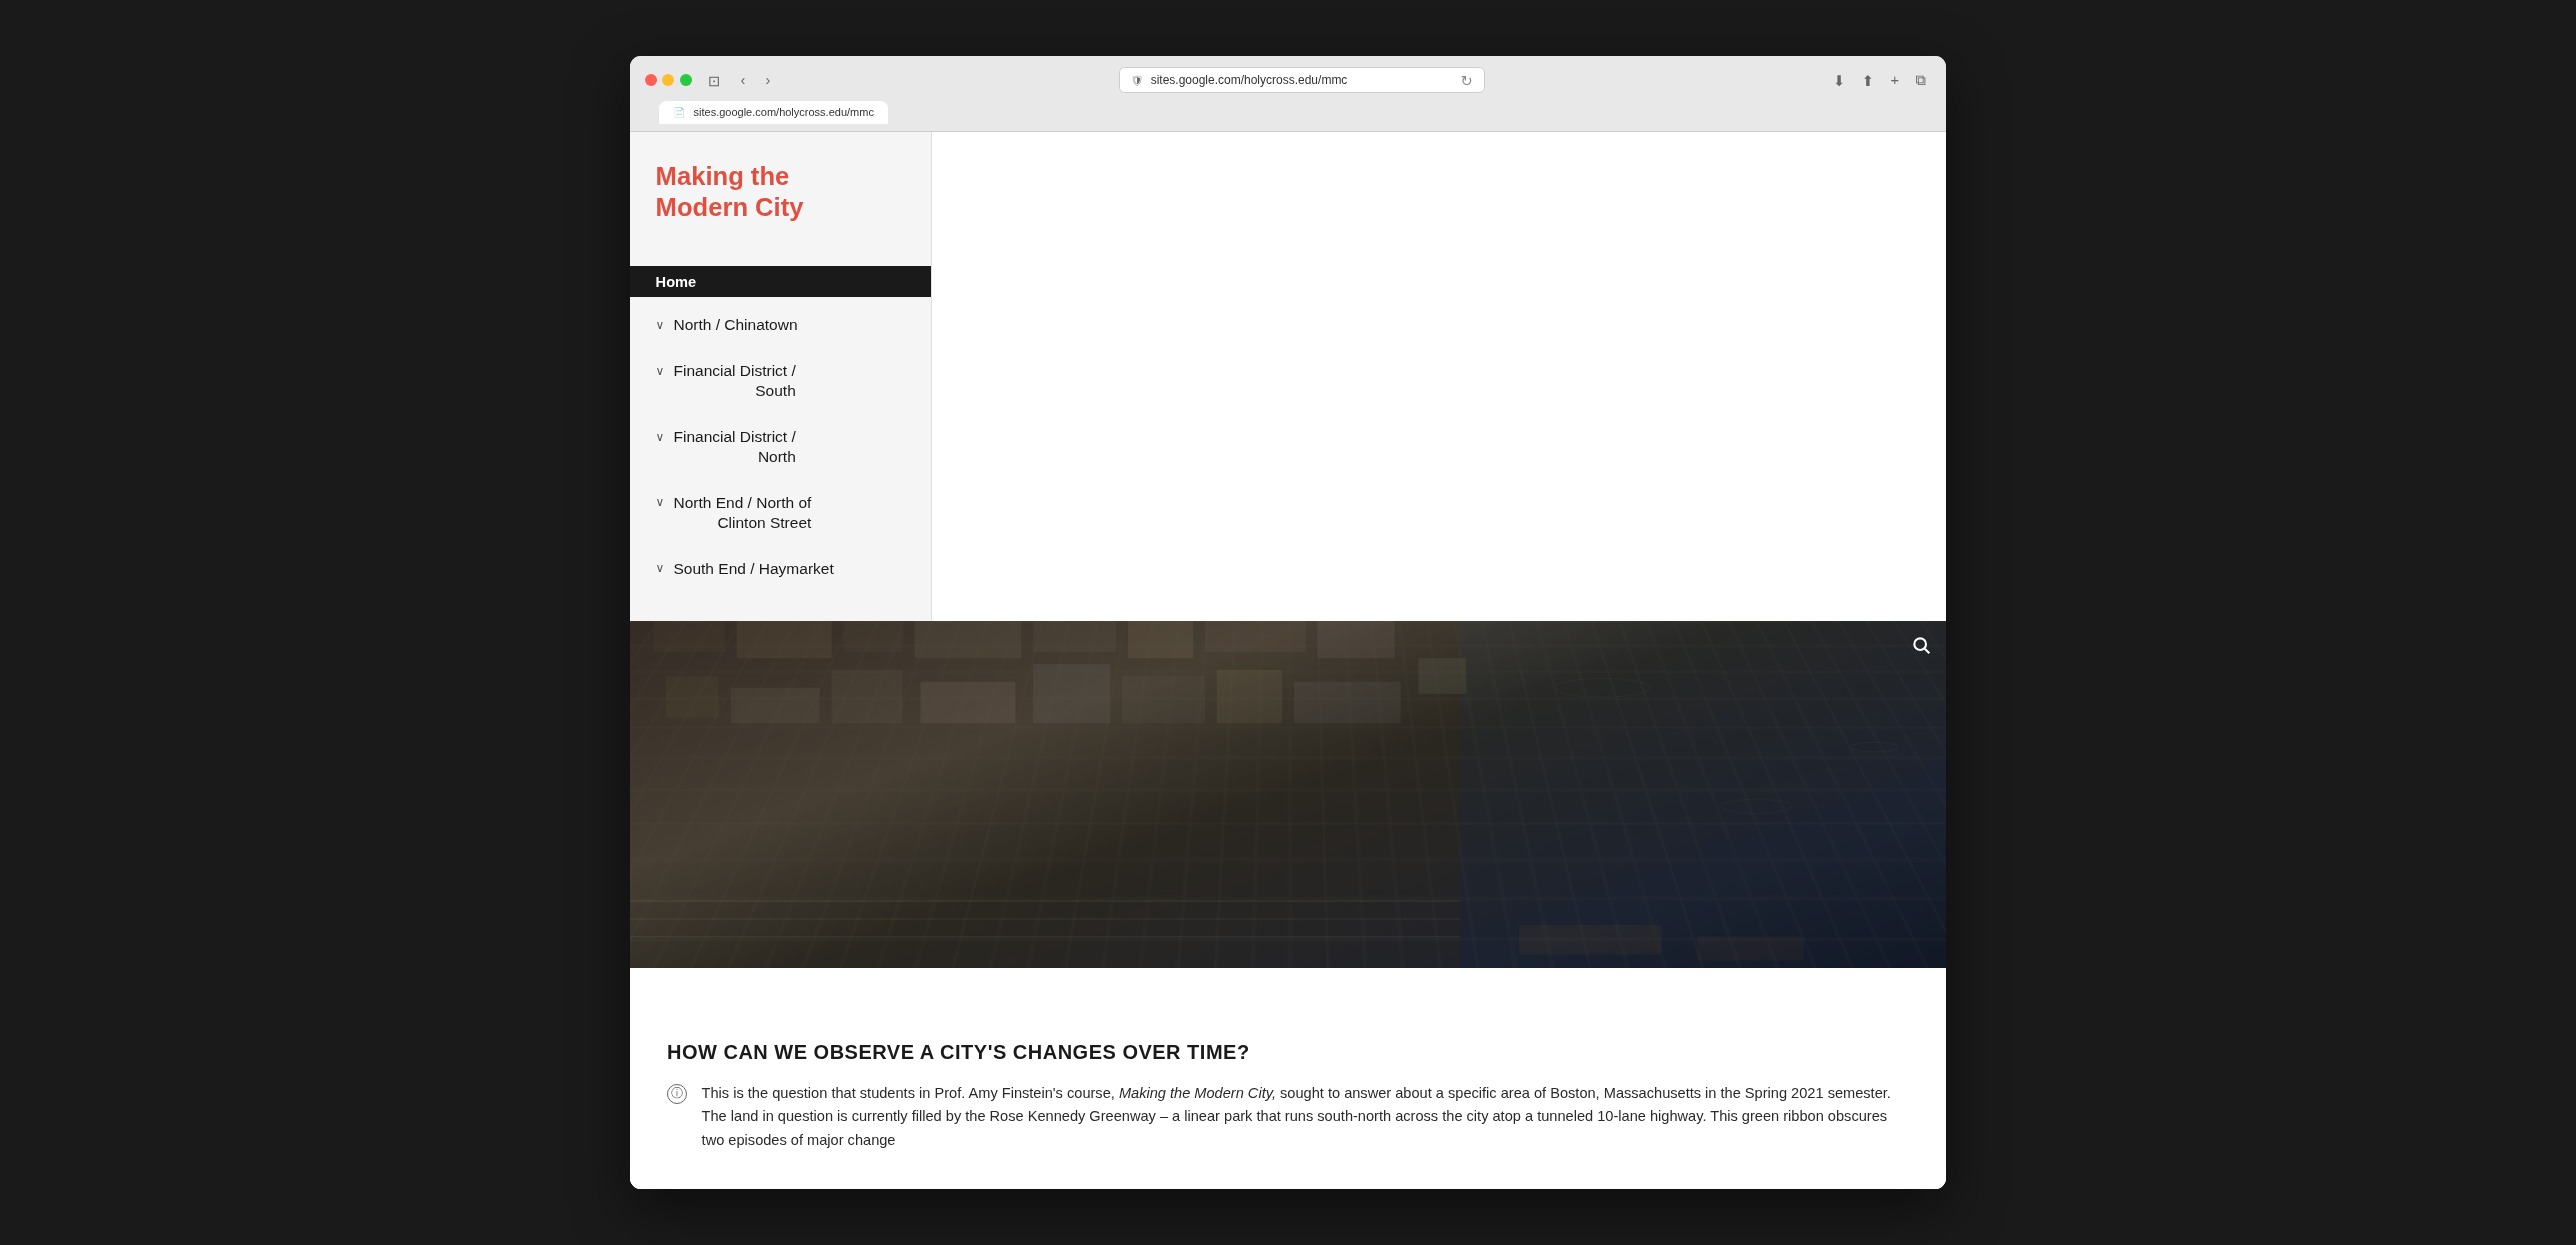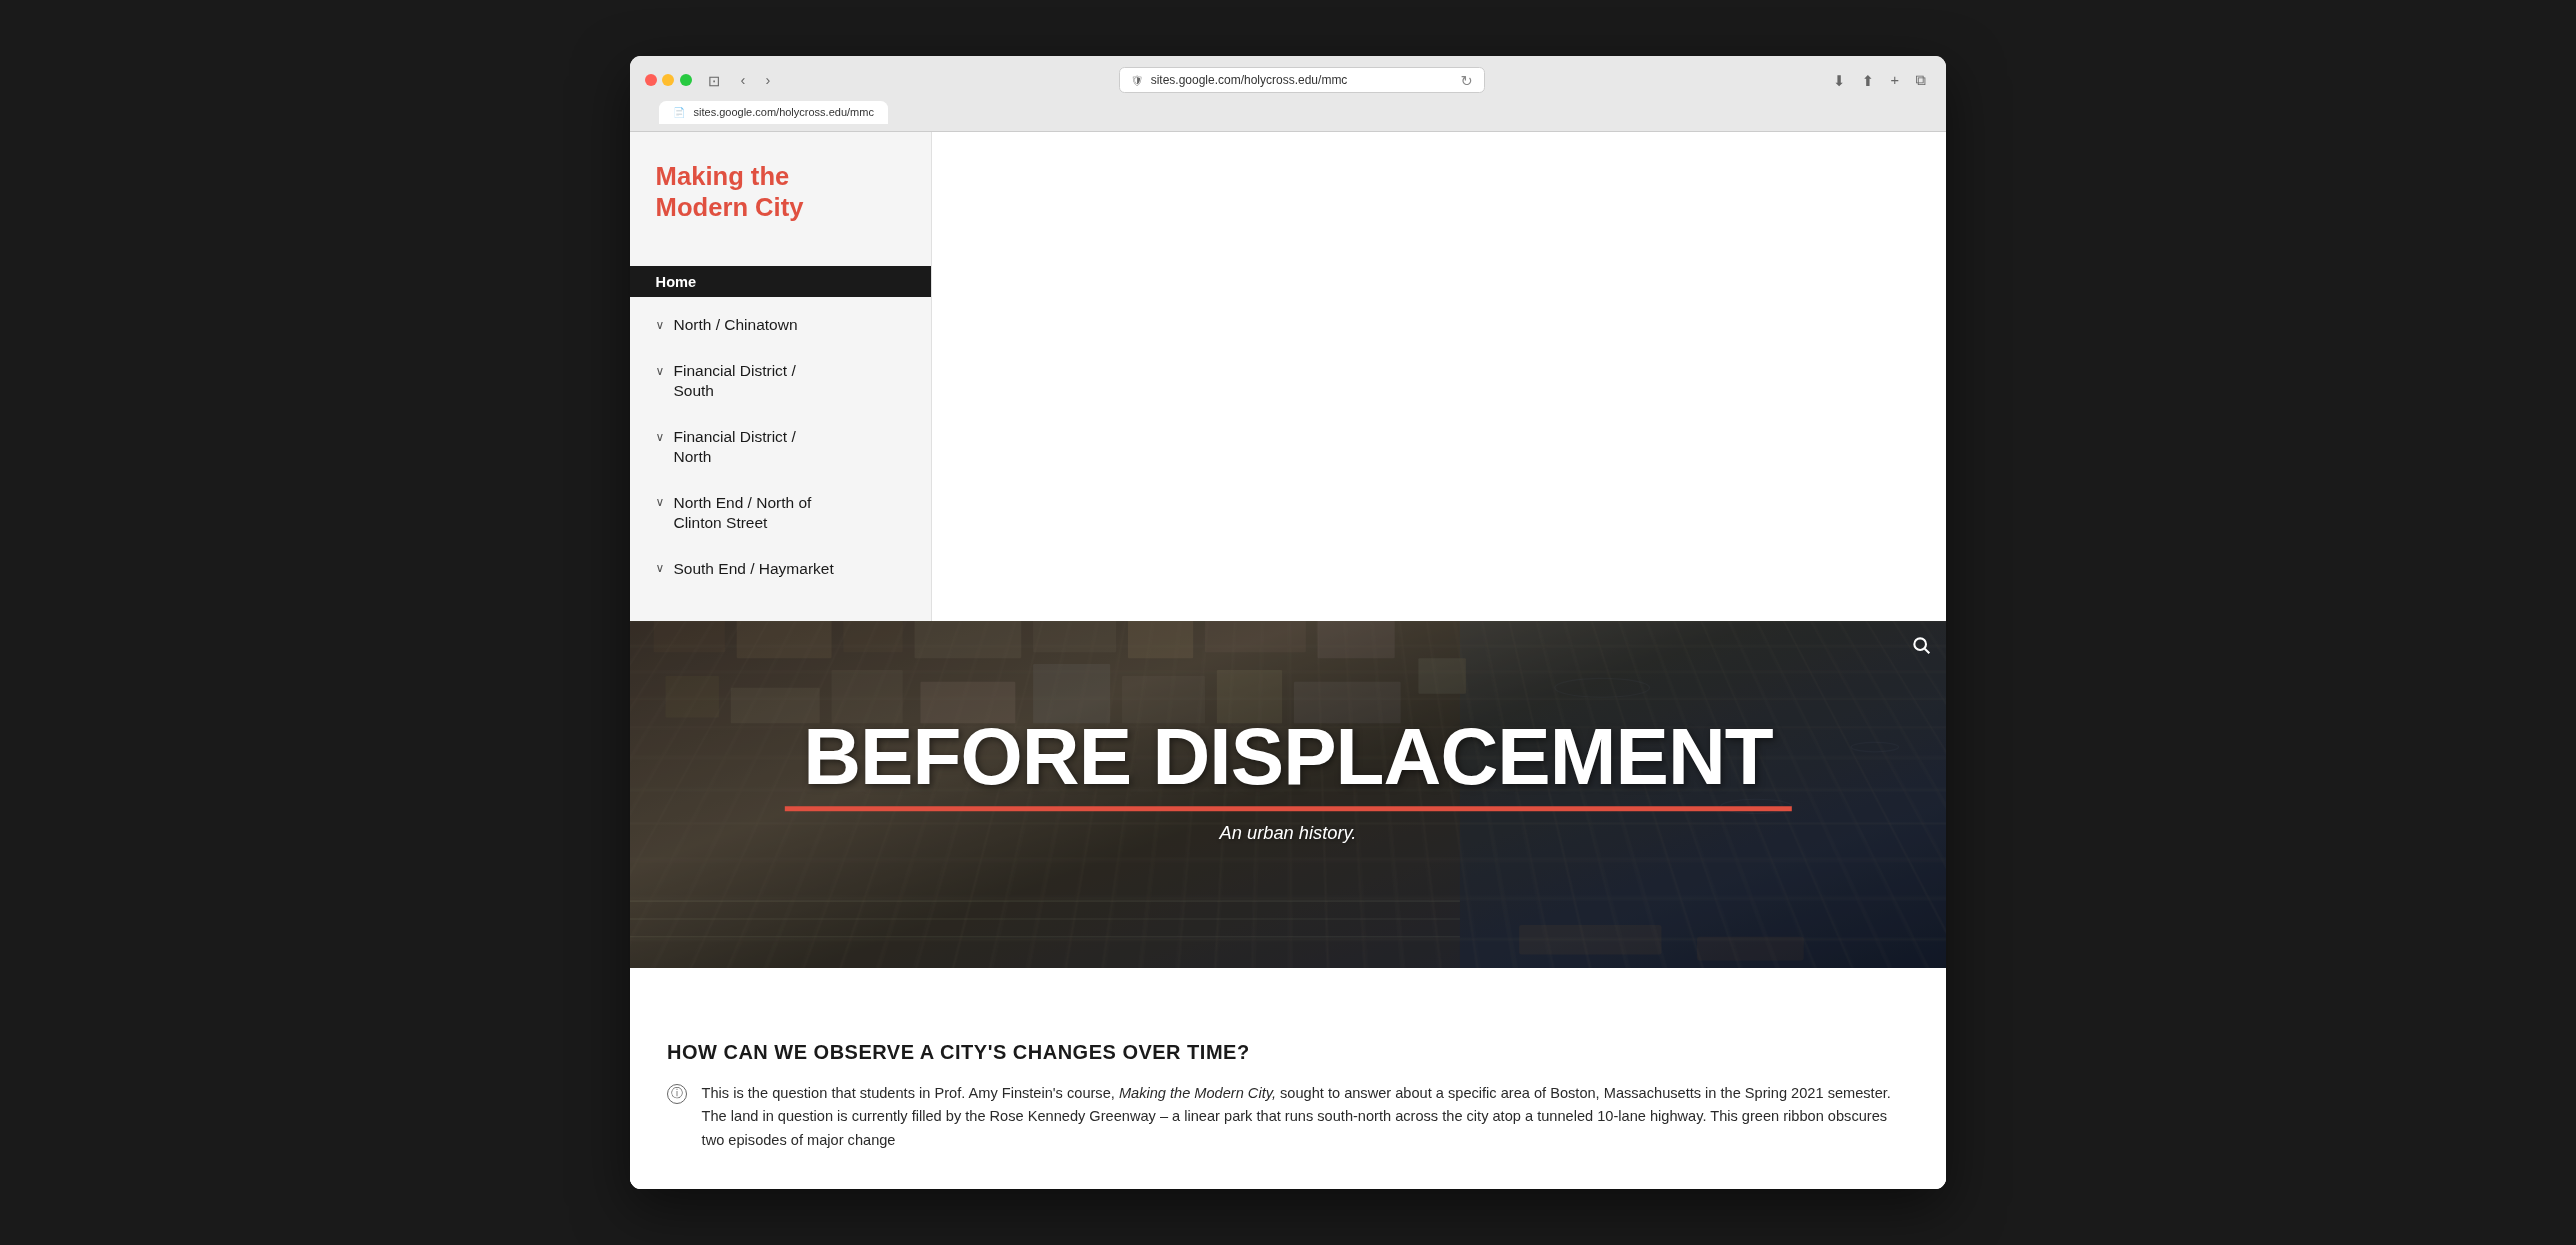--- a/index.html
+++ b/index.html
@@ -153,20 +153,21 @@
 
     .nav-item {
       display: flex;
       align-items: flex-start;
       gap: 9.1px;
       padding: 12.8px 0;
       border-bottom: none;
       cursor: pointer;
       font-size: 15.5px;
       color: #1a1a1a;
+      text-align: right;
     }
 
     .nav-item.active {
       background: #1a1a1a;
       color: white;
       padding: 7.3px 12.8px;
       margin: 0 -25.6px;
       padding-left: 25.6px;
       margin-bottom: 3.7px;
     }
@@ -445,25 +446,20 @@
 
         <div class="city-grid"></div>
 
         <div class="search-icon-hero">
           <svg width="20" height="20" viewBox="0 0 24 24" fill="none" stroke="white" stroke-width="2.5">
             <circle cx="11" cy="11" r="7"></circle>
             <line x1="16.5" y1="16.5" x2="22" y2="22"></line>
           </svg>
         </div>
 
-        <div class="hero-title">
-          <h1>BEFORE DISPLACEMENT</h1>
-          <div class="hero-divider"></div>
-          <p class="hero-subtitle">An urban history.</p>
-        </div>
       </div>
 
       <div class="article-content">
         <h2 class="article-heading">HOW CAN WE OBSERVE A CITY'S CHANGES OVER TIME?</h2>
 
         <div class="article-body">
           <div class="info-icon">ⓘ</div>
           <p class="article-text">
             This is the question that students in Prof. Amy Finstein's course, <em>Making the Modern City,</em> sought to answer about a specific area of Boston, Massachusetts in the Spring 2021 semester. The land in question is currently filled by the Rose Kennedy Greenway – a linear park that runs south-north across the city atop a tunneled 10-lane highway. This green ribbon obscures two episodes of major change
           </p>

